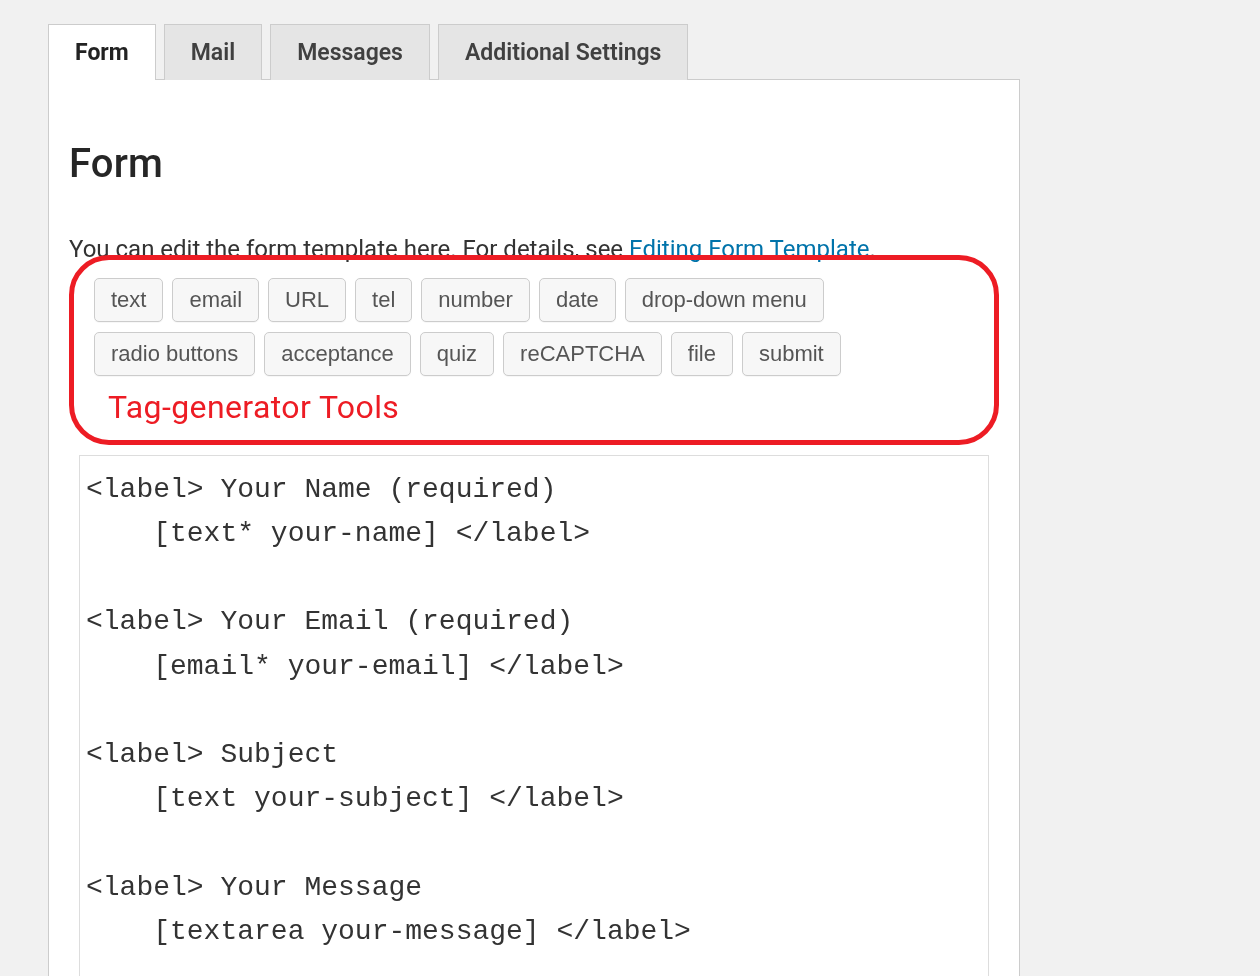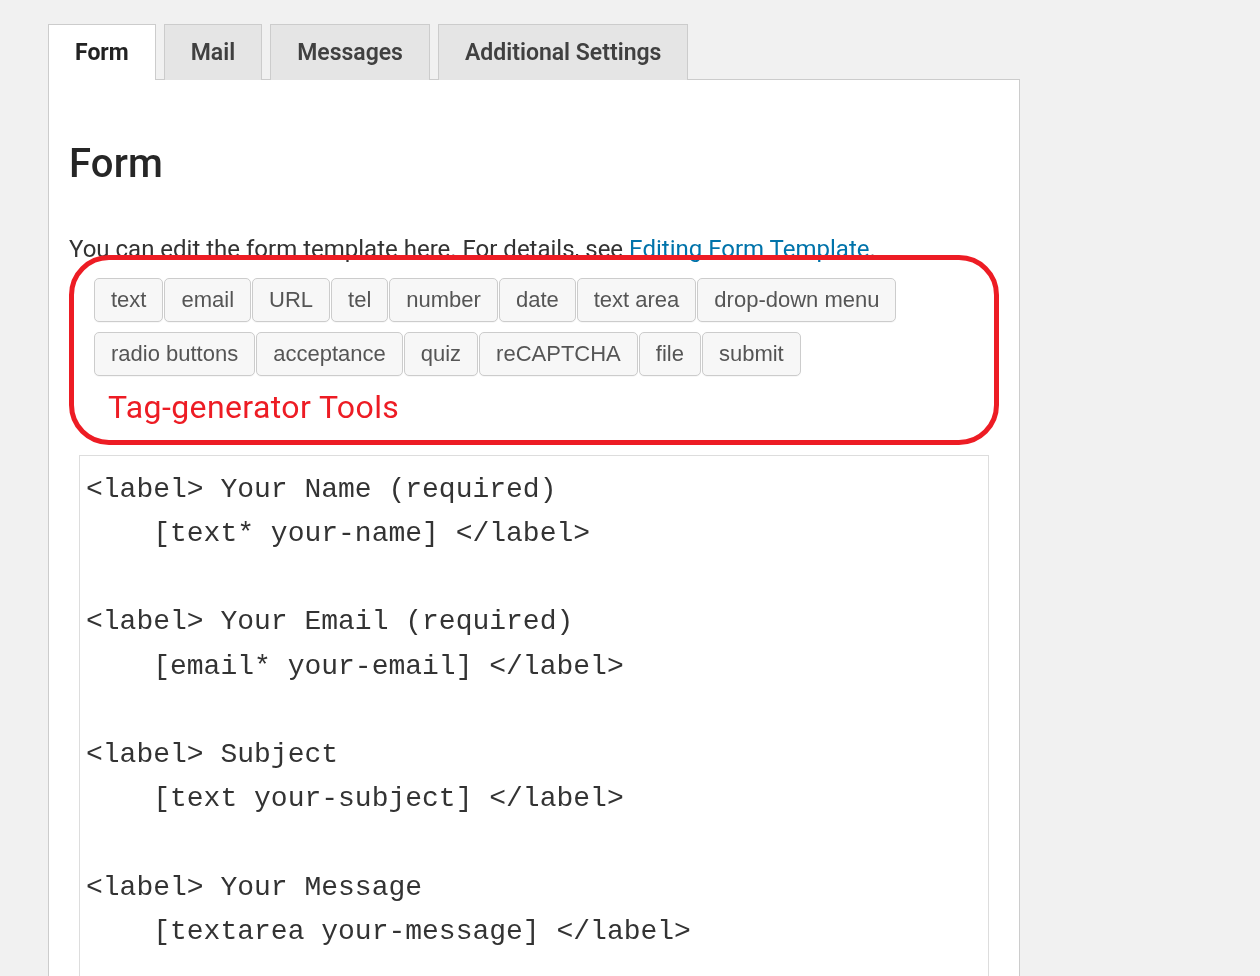--- a/index.html
+++ b/index.html
@@ -81,21 +81,21 @@
   .tag-tools-box {
     margin-top: -12px;
     border: 5px solid #ed1c24;
     border-radius: 40px;
     padding: 18px 20px 14px 20px;
     position: relative;
   }
   .tag-tools-row {
     display: flex;
     flex-wrap: wrap;
-    gap: 10px 1px;
+    gap: 10px 9px;
     align-items: center;
   }
   .tag-btn {
     display: inline-flex;
     align-items: center;
     justify-content: center;
     padding: 8px 16px;
     font-size: 22px;
     color: #555;
     background: #f7f7f7;
@@ -151,21 +151,20 @@
       </p>
 
       <div class="tag-tools-box">
         <div class="tag-tools-row">
           <button class="tag-btn">text</button>
           <button class="tag-btn">email</button>
           <button class="tag-btn">URL</button>
           <button class="tag-btn">tel</button>
           <button class="tag-btn">number</button>
           <button class="tag-btn">date</button>
-          <button class="tag-btn">text area</button>
           <button class="tag-btn">drop-down menu</button>
           <button class="tag-btn">radio buttons</button>
           <button class="tag-btn">acceptance</button>
           <button class="tag-btn">quiz</button>
           <button class="tag-btn">reCAPTCHA</button>
           <button class="tag-btn">file</button>
           <button class="tag-btn">submit</button>
           <span class="annotation-label">Tag-generator Tools</span>
         </div>
       </div>

